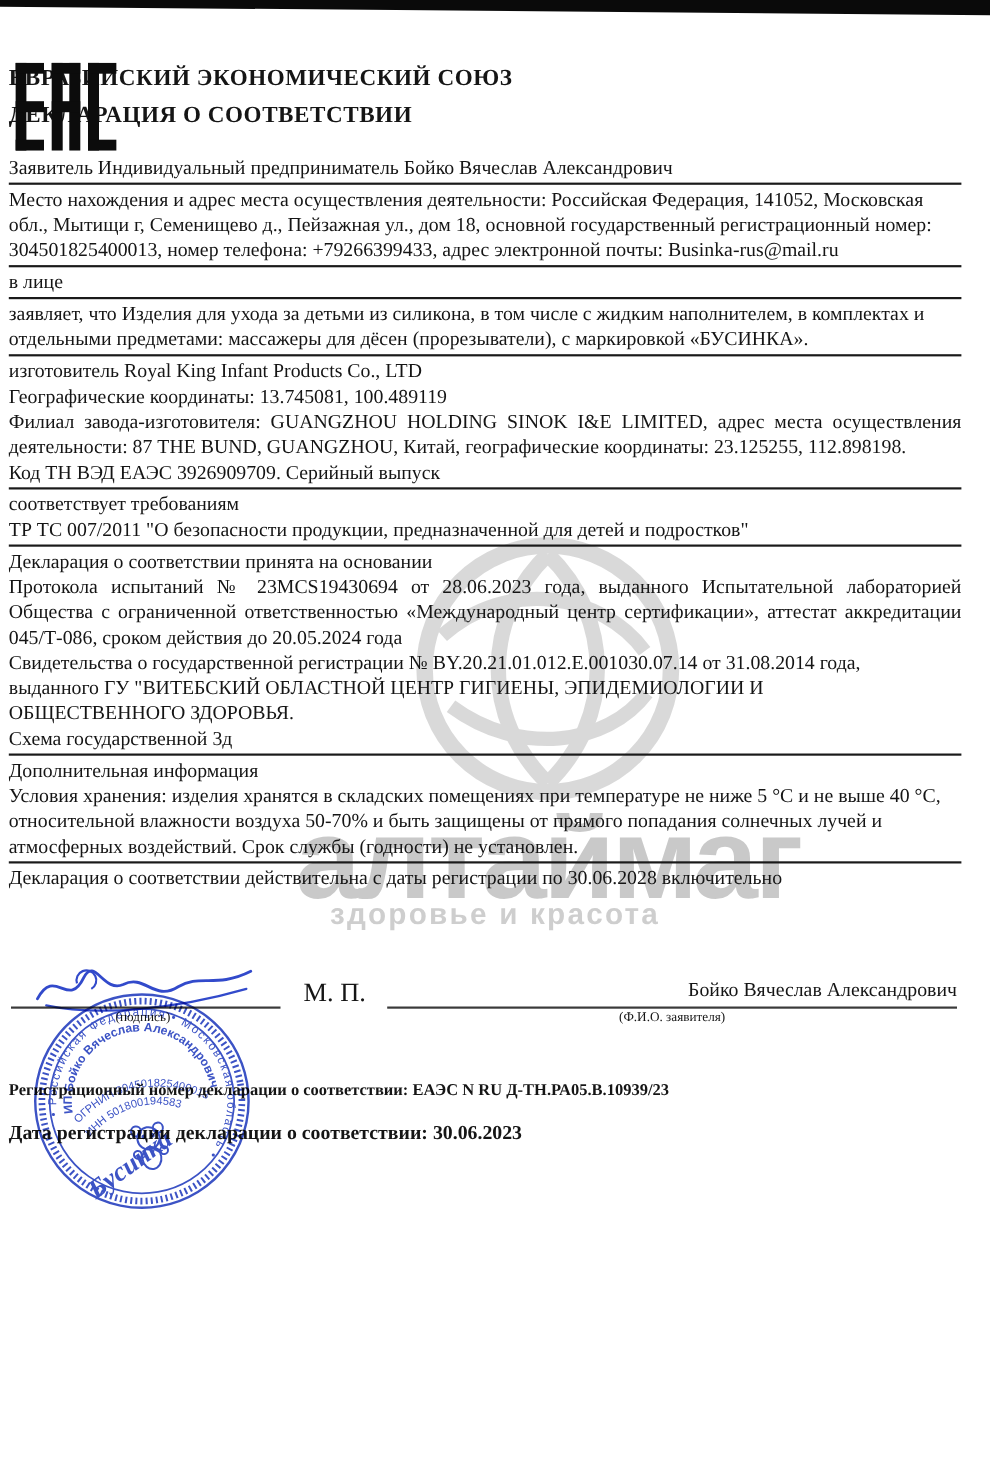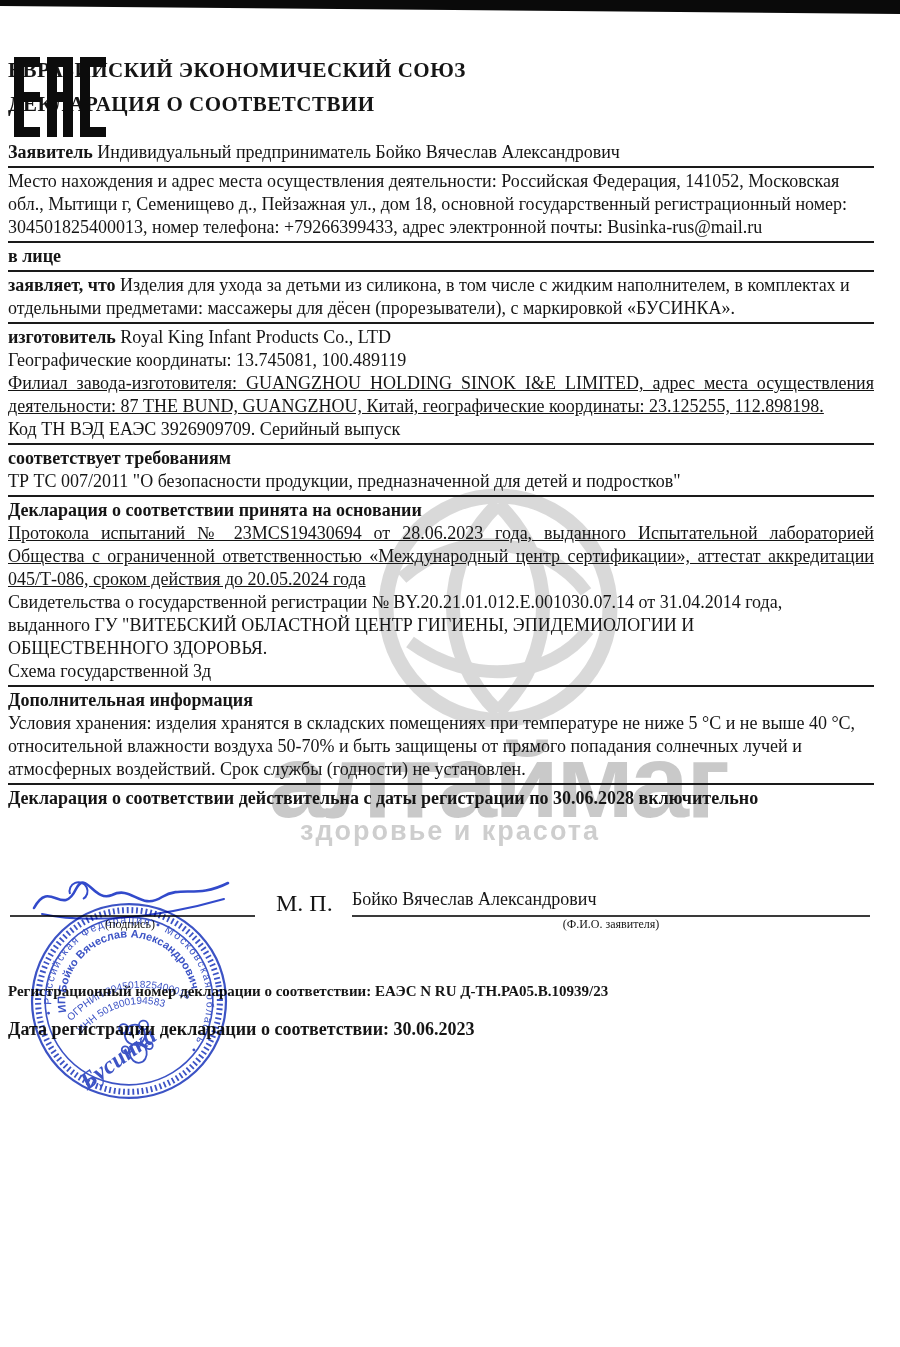--- a/index.html
+++ b/index.html
@@ -15,28 +15,28 @@
   .wm-circle{left:372px;top:482px;opacity:.33;}
   .wm-brand{left:218px;top:722px;width:560px;font-size:104px;font-weight:bold;letter-spacing:-3px;
             opacity:.55;text-align:center;transform:scaleX(1.02);}
   .wm-tagline{left:300px;top:816px;width:320px;font-size:27px;font-weight:bold;letter-spacing:2px;
               opacity:.5;text-align:left;}
   
   .content{position:absolute;left:8px;top:0;width:866px;font-size:18px;line-height:23px;z-index:1;}
   .header{padding:53px 24px 20px 0;text-align:left;font-weight:bold;font-size:21px;
           line-height:34px;letter-spacing:.5px;}
   p{margin:0;}
-  .b{font-weight:bold;}
+  .b{font-weight:normal;}
   .rule{border-top:2px solid #1a1a1a;height:0;margin:2px 0;}
-  .just{text-align:justify;text-decoration:underline;}
+  .just{text-align:justify;}
   .pre{white-space:pre-line;}
   
   .sigline{position:absolute;border-top:2px solid #3a3a3a;z-index:1;}
   .mp{position:absolute;left:276px;top:890px;font-size:24px;z-index:1;}
-  .fio-name{position:absolute;left:352px;top:889px;width:518px;text-align:left;font-size:18px;z-index:1;}
+  .fio-name{position:absolute;left:352px;top:889px;width:518px;text-align:right;font-size:18px;z-index:1;}
   .fio-cap{position:absolute;left:352px;top:917px;width:518px;text-align:center;font-size:12px;z-index:1;}
   .sign-cap{position:absolute;left:60px;top:917px;width:140px;text-align:center;font-size:12px;z-index:1;}
   .signature{position:absolute;left:26px;top:872px;z-index:4;mix-blend-mode:multiply;opacity:.95;}
   .stamp{position:absolute;left:28px;top:900px;z-index:4;mix-blend-mode:multiply;opacity:.92;}
   
   .reg1{position:absolute;left:8px;top:983px;width:866px;font-size:15px;font-weight:bold;z-index:2;}
   .reg2{position:absolute;left:8px;top:1019px;width:866px;font-size:18px;font-weight:bold;z-index:2;}
 </style>
 </head>
 <body>
@@ -96,21 +96,21 @@
     <p class="just">Филиал завода-изготовителя: GUANGZHOU HOLDING SINOK I&amp;E LIMITED, адрес места осуществления деятельности: 87 THE BUND, GUANGZHOU, Китай, географические координаты: 23.125255, 112.898198.</p>
     <p>Код ТН ВЭД ЕАЭС 3926909709. Серийный выпуск</p>
     <div class="rule"></div>
 
     <p class="b">соответствует требованиям</p>
     <p>ТР ТС 007/2011 "О безопасности продукции, предназначенной для детей и подростков"</p>
     <div class="rule"></div>
 
     <p class="b">Декларация о соответствии принята на основании</p>
     <p class="just">Протокола испытаний № 23MCS19430694 от 28.06.2023 года, выданного Испытательной лабораторией Общества с ограниченной ответственностью «Международный центр сертификации», аттестат аккредитации 045/Т-086, сроком действия до 20.05.2024 года</p>
-    <p class="pre">Свидетельства о государственной регистрации № BY.20.21.01.012.Е.001030.07.14 от 31.04.2014 года,
+    <p class="pre">Свидетельства о государственной регистрации № BY.20.21.01.012.Е.001030.07.14 от 31.08.2014 года,
 выданного ГУ "ВИТЕБСКИЙ ОБЛАСТНОЙ ЦЕНТР ГИГИЕНЫ, ЭПИДЕМИОЛОГИИ И
 ОБЩЕСТВЕННОГО ЗДОРОВЬЯ.</p>
     <p>Схема государственной 3д</p>
     <div class="rule"></div>
 
     <p class="b">Дополнительная информация</p>
     <p>Условия хранения: изделия хранятся в складских помещениях при температуре не ниже 5 °C и не выше 40 °C, относительной влажности воздуха 50-70% и быть защищены от прямого попадания солнечных лучей и атмосферных воздействий. Срок службы (годности) не установлен.</p>
     <div class="rule"></div>
 
     <p class="b">Декларация о соответствии действительна с даты регистрации по 30.06.2028 включительно</p>

